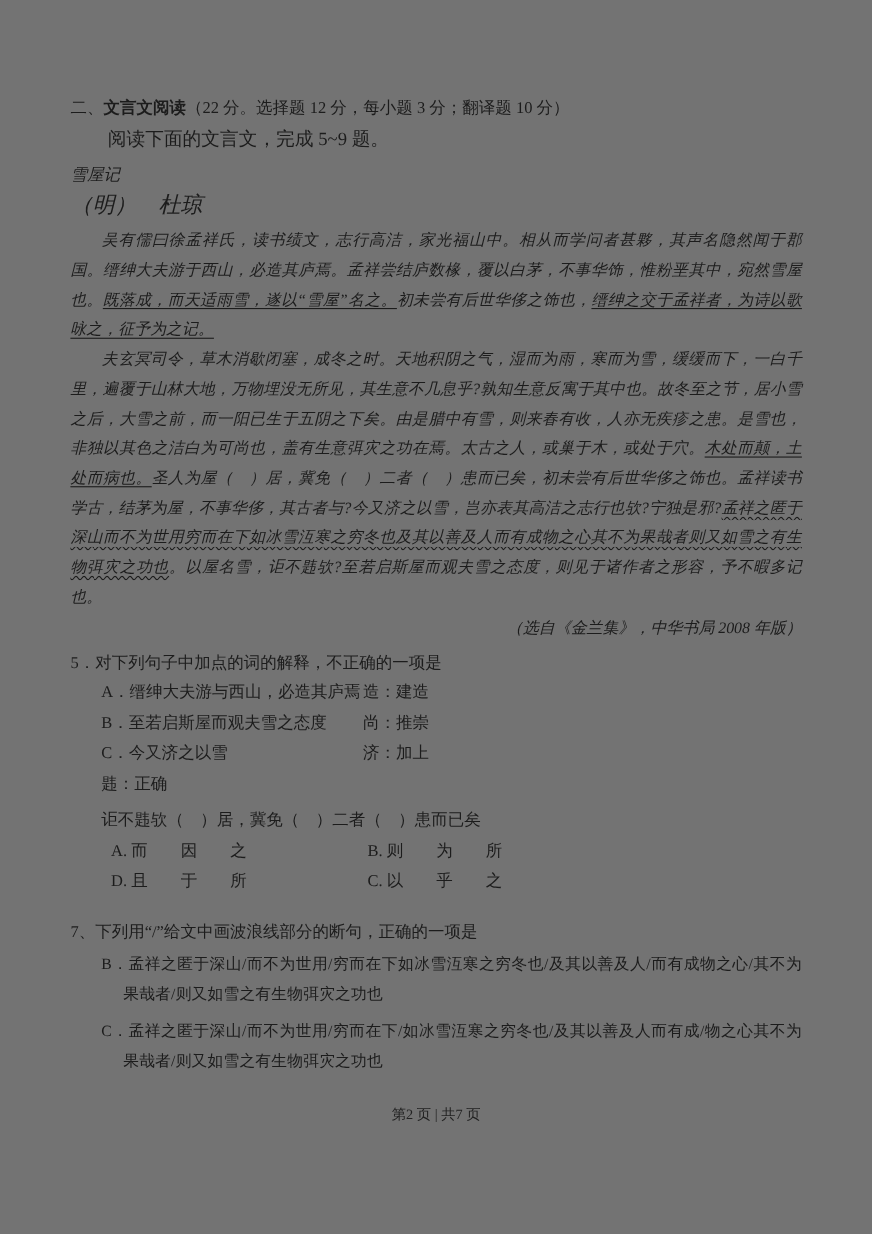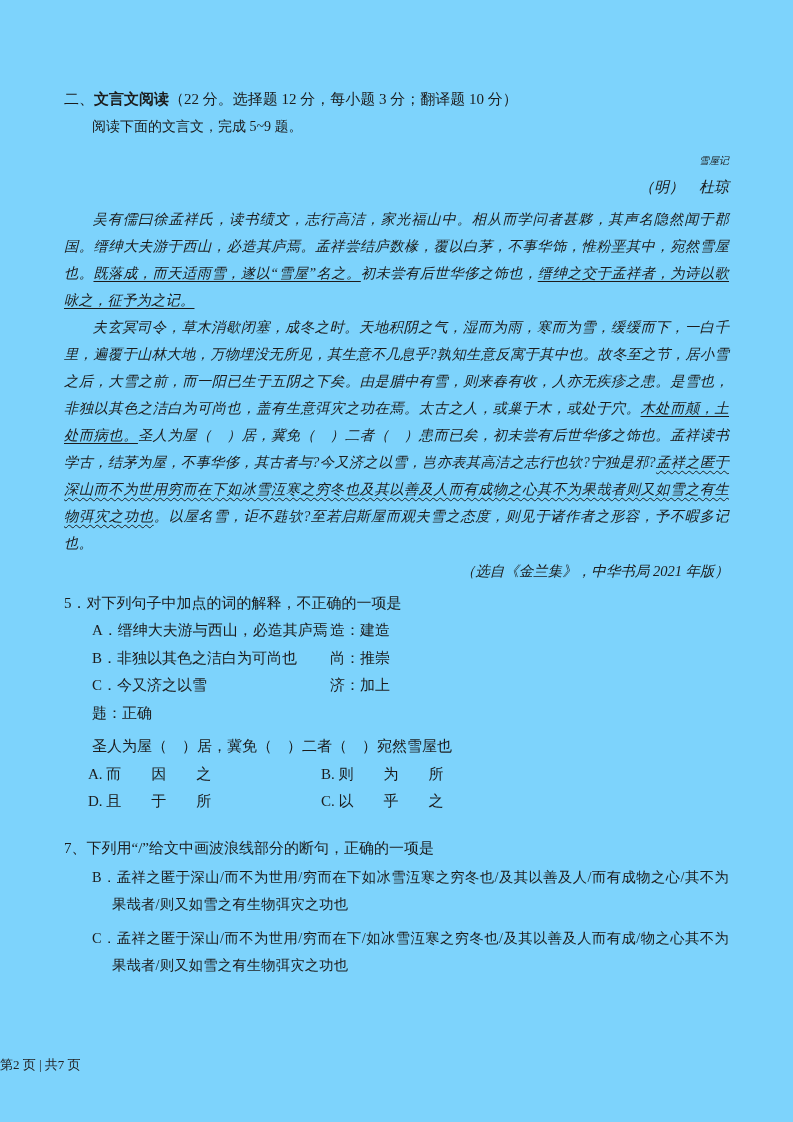--- a/index.html
+++ b/index.html
@@ -1,31 +1,31 @@
 <!DOCTYPE html>
 <html><head>
 <meta charset="utf-8">
 <style>
   html,body{margin:0;padding:0;background:#ffffff;}
   .page{
     position:relative;
     width:793px;height:1122px;
-    background:#7dd3fc;
+    background:#737373;
     color:#1c1c1c;
     font-family:"Liberation Serif","DejaVu Serif",serif;
     overflow:hidden;
   }
   .content{padding:88px 64px 0 64px;}
 
   .sec-header{font-size:15px;line-height:22px;}
   .sec-title{font-weight:bold;}
-  .intro{font-size:14px;line-height:27px;text-indent:2em;margin-top:3px;}
+  .intro{font-size:17px;line-height:27px;text-indent:2em;margin-top:3px;}
 
-  .essay-title{text-align:right;font-size:10px;line-height:27px;margin-top:7px;font-style:italic;}
-  .essay-author{text-align:right;font-size:15px;line-height:27px;font-style:italic;}
+  .essay-title{text-align:left;font-size:15px;line-height:27px;margin-top:7px;font-style:italic;}
+  .essay-author{text-align:left;font-size:20px;line-height:27px;font-style:italic;}
 
   .essay-paras .essay-para{
     margin:0;
     font-size:14.3px;
     line-height:27px;
     text-align:justify;
     text-indent:2em;
     font-style:italic;
     letter-spacing:0.2px;
   }
@@ -38,33 +38,33 @@
   .question{margin-top:4px;}
   .q-stem{font-size:15px;line-height:28px;}
   .q6{margin-top:6px;}
   .q7{margin-top:18px;}
 
   .q5-row{display:flex;margin-left:28px;font-size:15px;line-height:27.5px;}
   .q5-text{width:238px;flex:none;}
   .q5-gloss{flex:none;}
 
   .q6-example{margin-left:28px;font-size:15px;line-height:27.5px;}
-  .q6-grid{display:grid;grid-template-columns:233px auto;margin-left:24px;font-size:15px;line-height:27.5px;}
+  .q6-grid{display:grid;grid-template-columns:233px auto;margin-left:37px;font-size:15px;line-height:27.5px;}
 
   .q7-opts{margin-top:2px;}
   .q7-opt{
     margin-left:48px;text-indent:-20px;
     font-size:14.3px;line-height:27px;
     text-align:justify;letter-spacing:0.2px;
     margin-bottom:7px;
   }
 
   .footer{
-    position:absolute;top:1056px;left:0;width:100%;
-    text-align:left;font-size:13px;color:#222;
+    position:absolute;top:1004px;left:0;width:100%;
+    text-align:center;font-size:13px;color:#222;
   }
 </style>
 </head>
 <body>
 
 <div class="page">
   <div class="content">
 
     <div class="sec-header">
       <span>二、</span><span class="sec-title">文言文阅读</span><span>（22 分。选择题 12 分，每小题 3 分；翻译题 10 分）</span>
@@ -73,47 +73,47 @@
     <div class="intro">阅读下面的文言文，完成 5~9 题。</div>
 
     <div class="essay-title">雪屋记</div>
     <div class="essay-author">（明）　杜琼</div>
 
     <div class="essay-paras">
         <p class="essay-para"><span class="">吴有儒曰徐孟祥氏，读书绩文，志行高洁，家光福山中。相从而学问者甚夥，其声名隐然闻于郡国。缙绅大夫游于西山，必造其庐焉。孟祥尝结庐数椽，覆以白茅，不事华饰，惟粉垩其中，宛然雪屋也。</span><span class="u-line">既落成，而天适雨雪，遂以“雪屋”名之。</span><span class="">初未尝有后世华侈之饰也，</span><span class="u-line">缙绅之交于孟祥者，为诗以歌咏之，征予为之记。</span></p>
         <p class="essay-para"><span class="">夫玄冥司令，草木消歇闭塞，成冬之时。天地积阴之气，湿而为雨，寒而为雪，缓缓而下，一白千里，遍覆于山林大地，万物埋没无所见，其生意不几息乎?孰知生意反寓于其中也。故冬至之节，居小雪之后，大雪之前，而一阳已生于五阴之下矣。由是腊中有雪，则来春有收，人亦无疾疹之患。是雪也，非独以其色之洁白为可尚也，盖有生意弭灾之功在焉。太古之人，或巢于木，或处于穴。</span><span class="u-line">木处而颠，土处而病也。</span><span class="">圣人为屋（　）居，冀免（　）二者（　）患而已矣，初未尝有后世华侈之饰也。孟祥读书学古，结茅为屋，不事华侈，其古者与?今又济之以雪，岂亦表其高洁之志行也欤?宁独是邪?</span><span class="u-wavy">孟祥之匿于深山而不为世用穷而在下如冰雪沍寒之穷冬也及其以善及人而有成物之心其不为果哉者则又如雪之有生物弭灾之功也</span><span class="">。以屋名雪，讵不韪欤?至若启斯屋而观夫雪之态度，则见于诸作者之形容，予不暇多记也。</span></p>
       </div>
 
-    <div class="source">（选自《金兰集》，中华书局 2021 年版）</div>
+    <div class="source">（选自《金兰集》，中华书局 2008 年版）</div>
 
     <div class="question q5">
       <div class="q-stem">
         <span>5．</span><span>对下列句子中加点的词的解释，不正确的一项是</span>
       </div>
       <div>
           <div class="q5-row">
             <span class="q5-text">A．缙绅大夫游与西山，必造其庐焉</span>
             <span class="q5-gloss">造：建造</span>
           </div>
           <div class="q5-row">
-            <span class="q5-text">B．非独以其色之洁白为可尚也</span>
+            <span class="q5-text">B．至若启斯屋而观夫雪之态度</span>
             <span class="q5-gloss">尚：推崇</span>
           </div>
           <div class="q5-row">
             <span class="q5-text">C．今又济之以雪</span>
             <span class="q5-gloss">济：加上</span>
           </div>
           <div class="q5-row">
             <span class="q5-gloss">韪：正确</span>
           </div>
         </div>
     </div>
 
     <div class="question q6">
-      <div class="q6-example">圣人为屋（　）居，冀免（　）二者（　）宛然雪屋也</div>
+      <div class="q6-example">讵不韪欤（　）居，冀免（　）二者（　）患而已矣</div>
       <div class="q6-grid">
           <div>A. 而　　因　　之</div>
           <div>B. 则　　为　　所</div>
           <div>D. 且　　于　　所</div>
           <div>C. 以　　乎　　之</div>
         </div>
     </div>
 
     <div class="question q7">
       <div class="q-stem">

